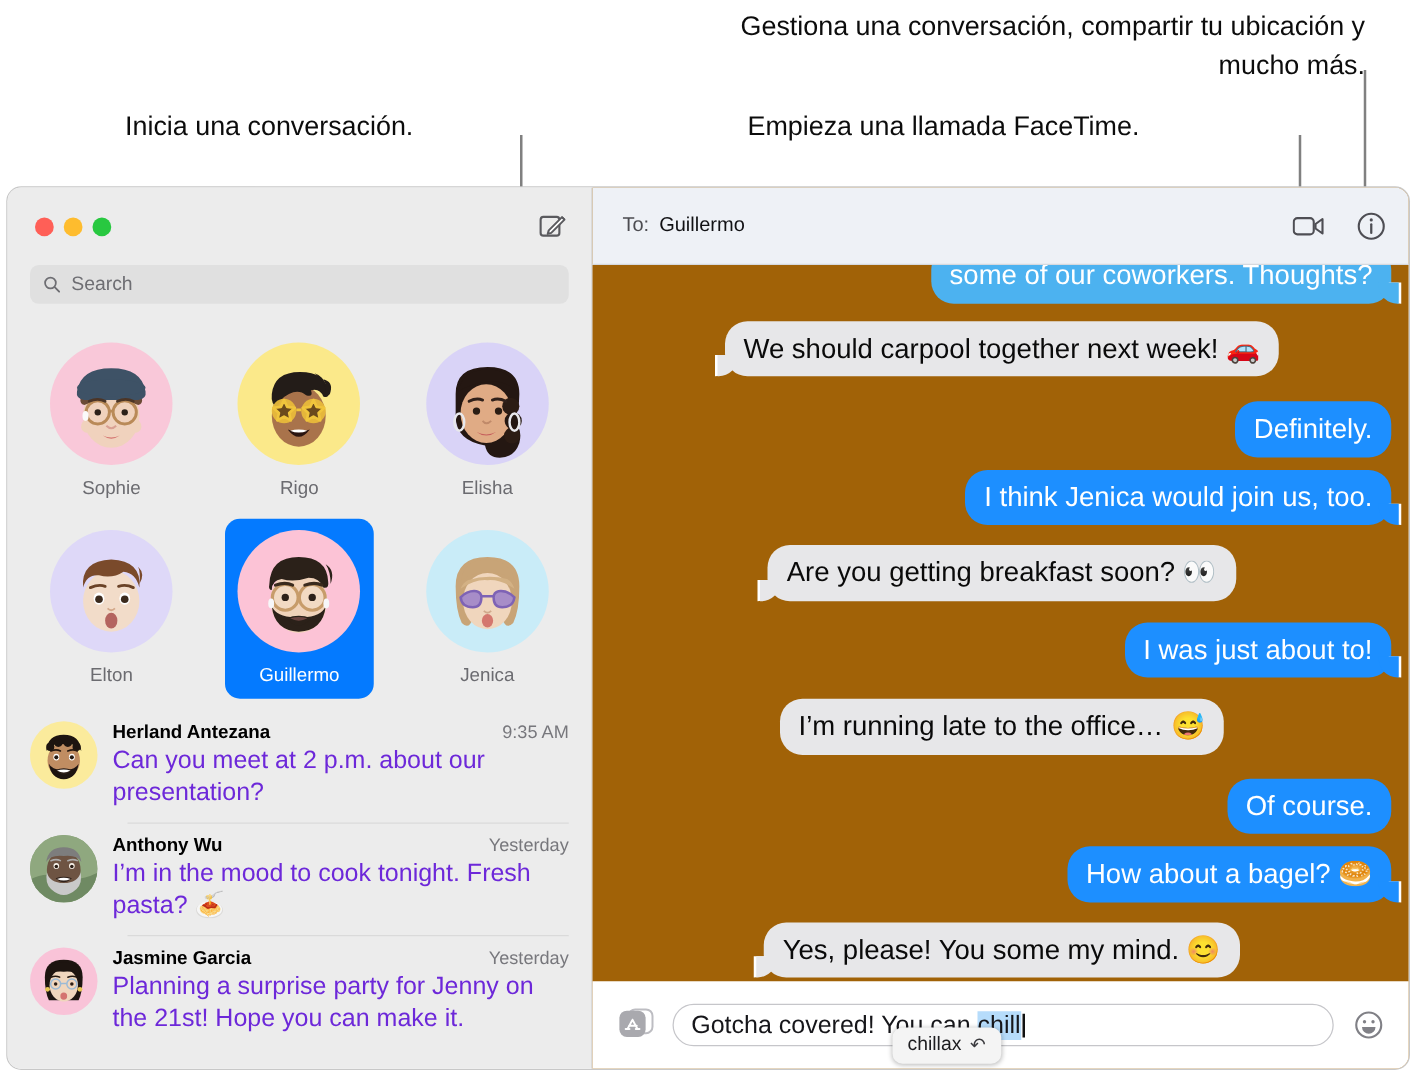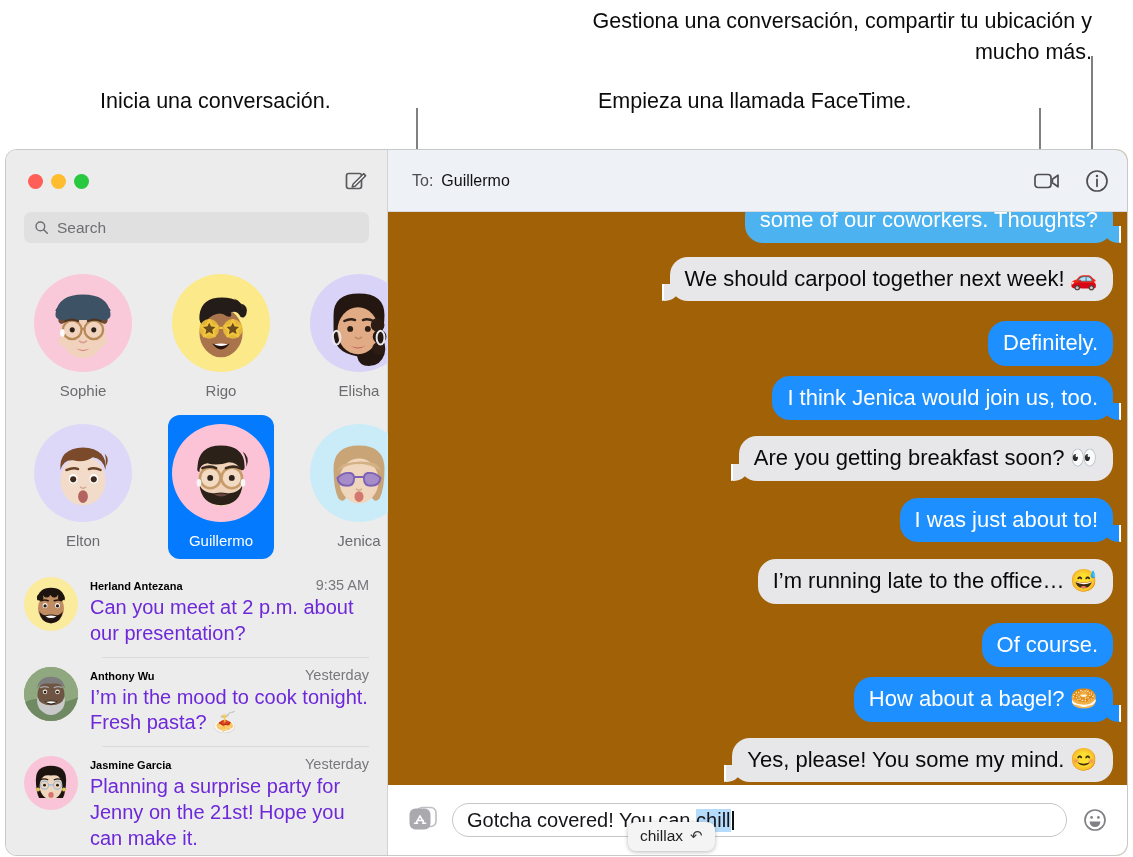--- a/index.html
+++ b/index.html
@@ -60,21 +60,21 @@
     height: 705px;
     border-radius: 11px;
     overflow: hidden;
     display: flex;
     box-shadow: 0 0 0 1px #c8c8c8;
     background: #ffffff;
   }
 
   
   #sidebar {
-    width: 382px;
+    width: 468px;
     height: 100%;
     background: #ececec;
     display: flex;
     flex-direction: column;
     position: relative;
     border-right: 1px solid #d3d3d3;
     box-sizing: border-box;
   }
   #sidebar-titlebar {
     height: 62px;
@@ -170,21 +170,21 @@
     overflow: hidden;
     position: relative;
   }
   .conv-text { flex: 1 1 auto; min-width: 0; }
   .conv-toprow {
     display: flex;
     align-items: baseline;
     gap: 8px;
   }
   .conv-name {
-    font-size: 11px;
+    font-size: 15px;
     font-weight: bold;
     color: #000000;
     white-space: nowrap;
   }
   .conv-time {
     margin-left: auto;
     font-size: 14.5px;
     color: #77777c;
     white-space: nowrap;
   }
@@ -240,21 +240,21 @@
   #message-scroll {
     flex: 1 1 auto;
     position: relative;
     overflow: hidden;
     padding: 0 14px 0 16px;
   }
   .msg-row {
     display: flex;
     margin-bottom: 10px;
   }
-  .msg-row.incoming { justify-content: flex-end; }
+  .msg-row.incoming { justify-content: center; }
   .msg-row.outgoing { justify-content: flex-end; }
   .bubble {
     position: relative;
     max-width: 74%;
     padding: 8px 15px 9px 15px;
     border-radius: 18px;
     font-size: 22px;
     line-height: 1.25;
     white-space: nowrap;
   }

